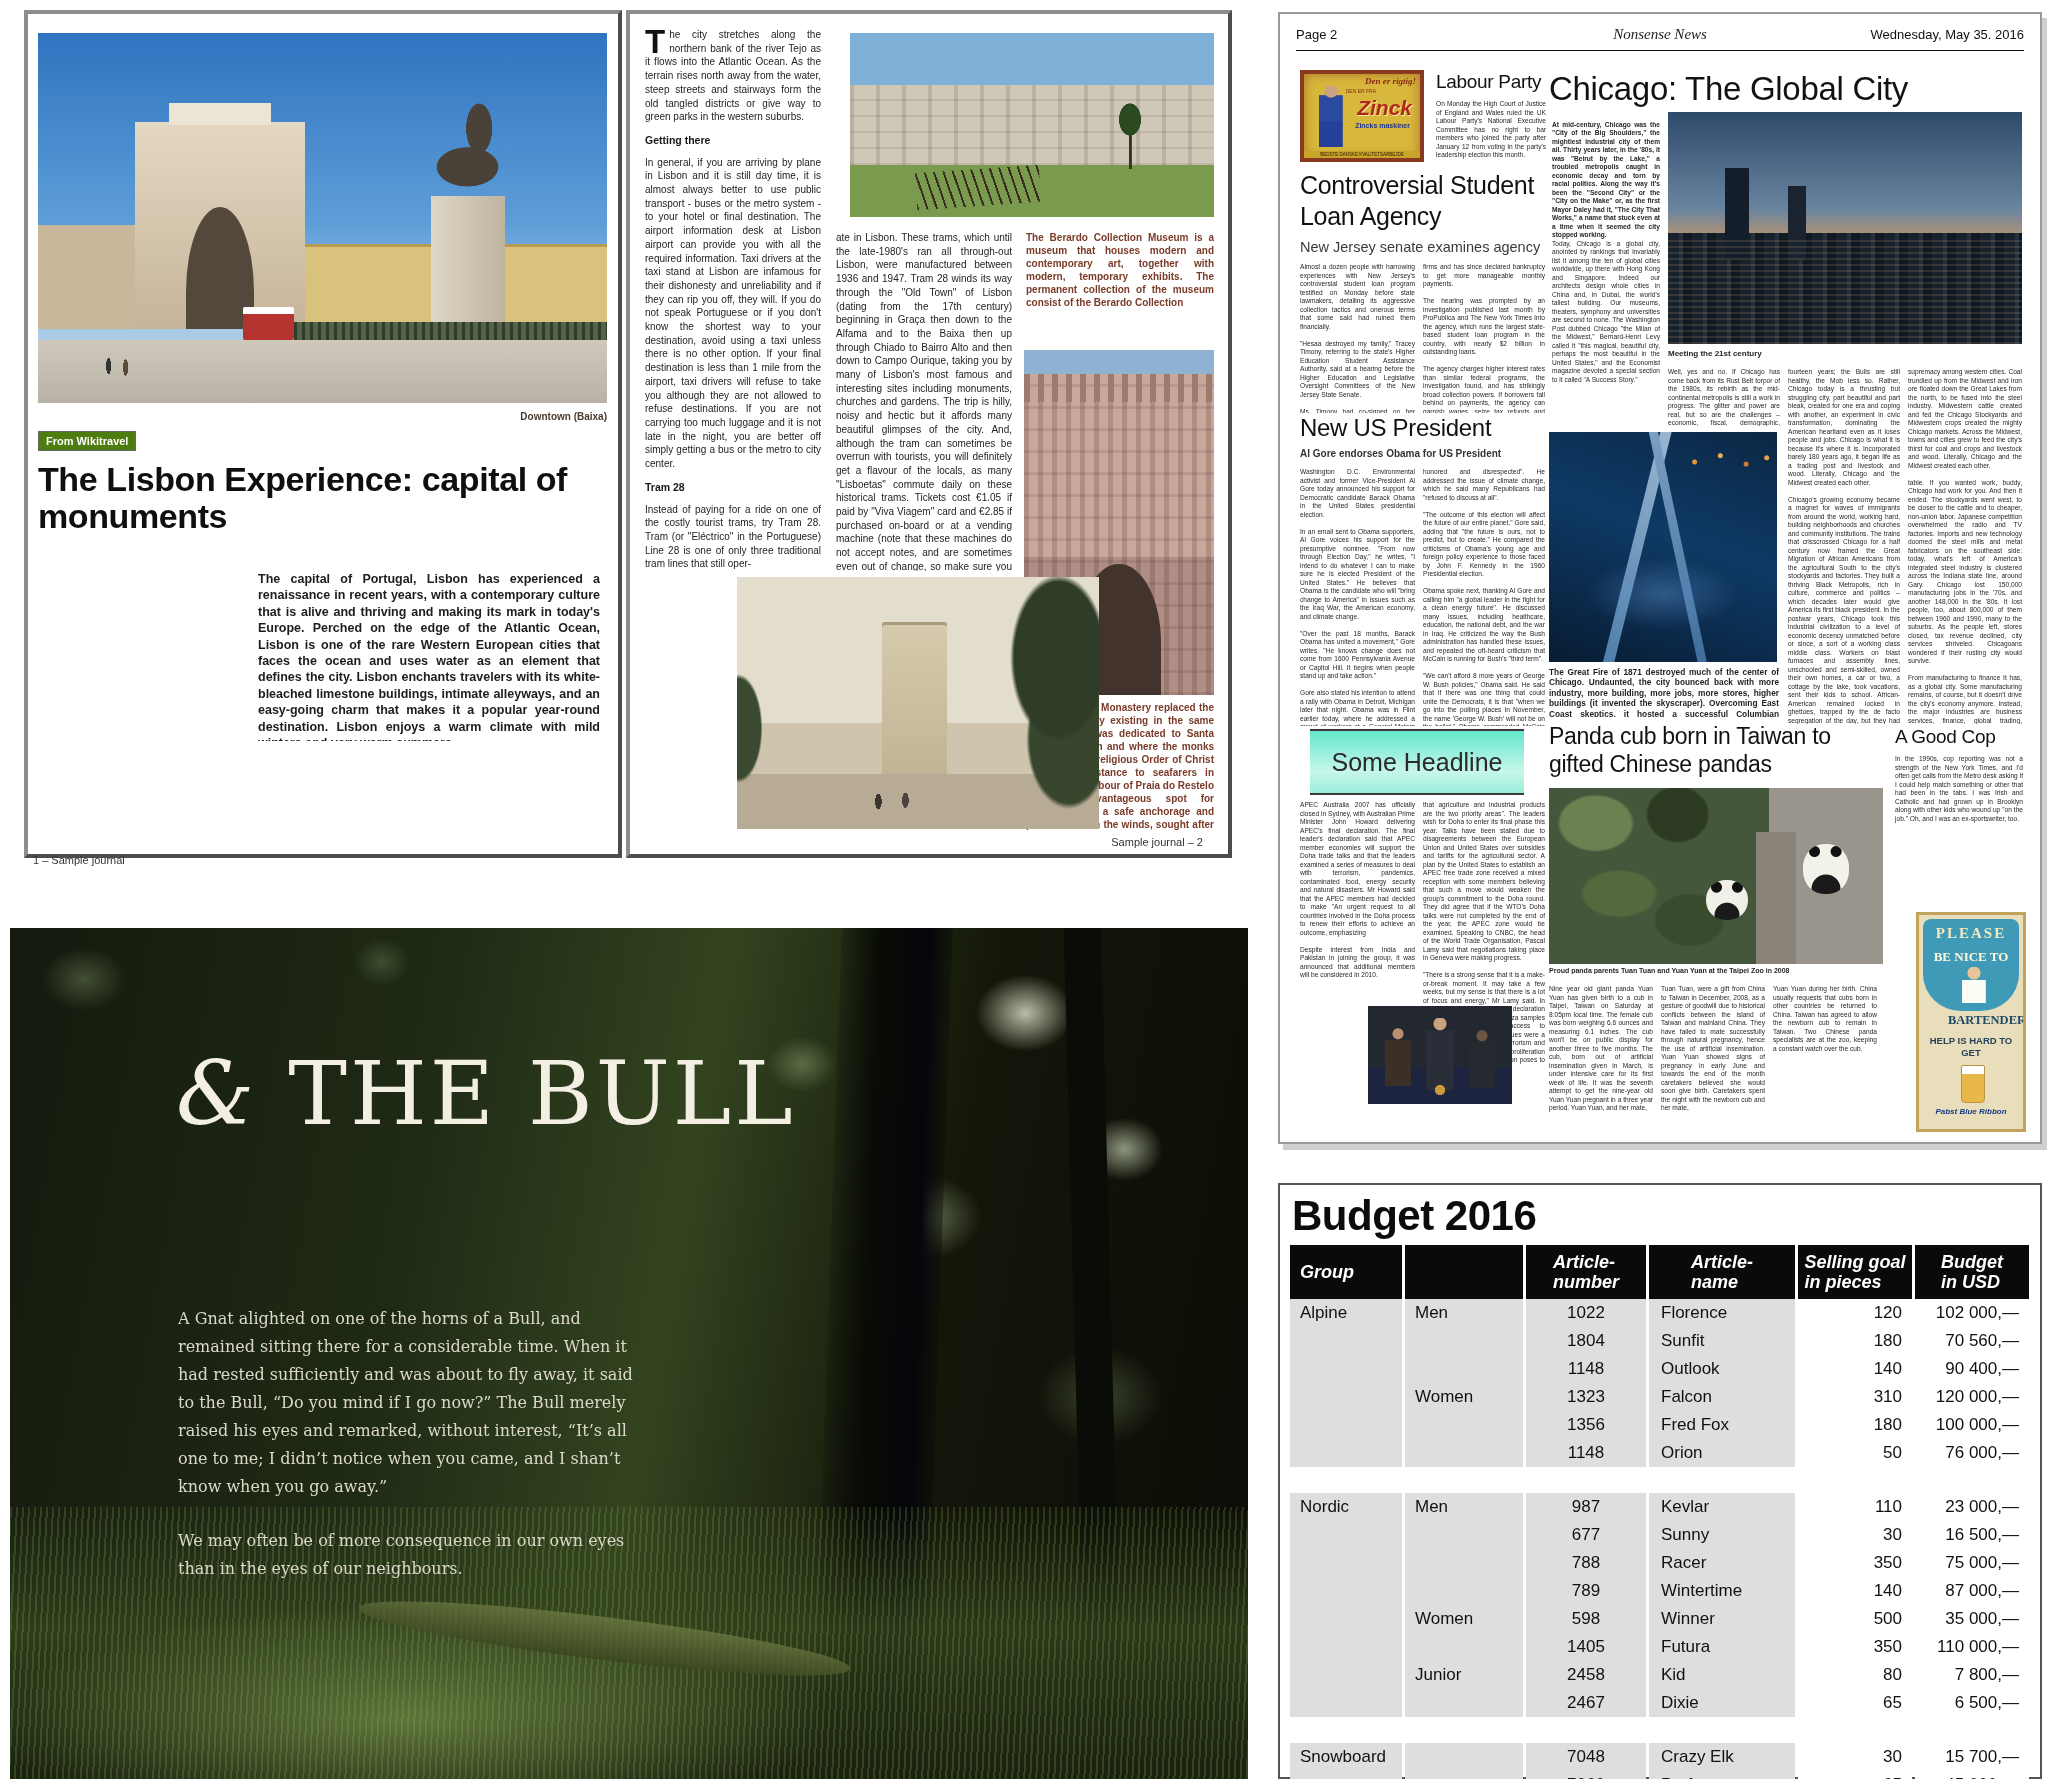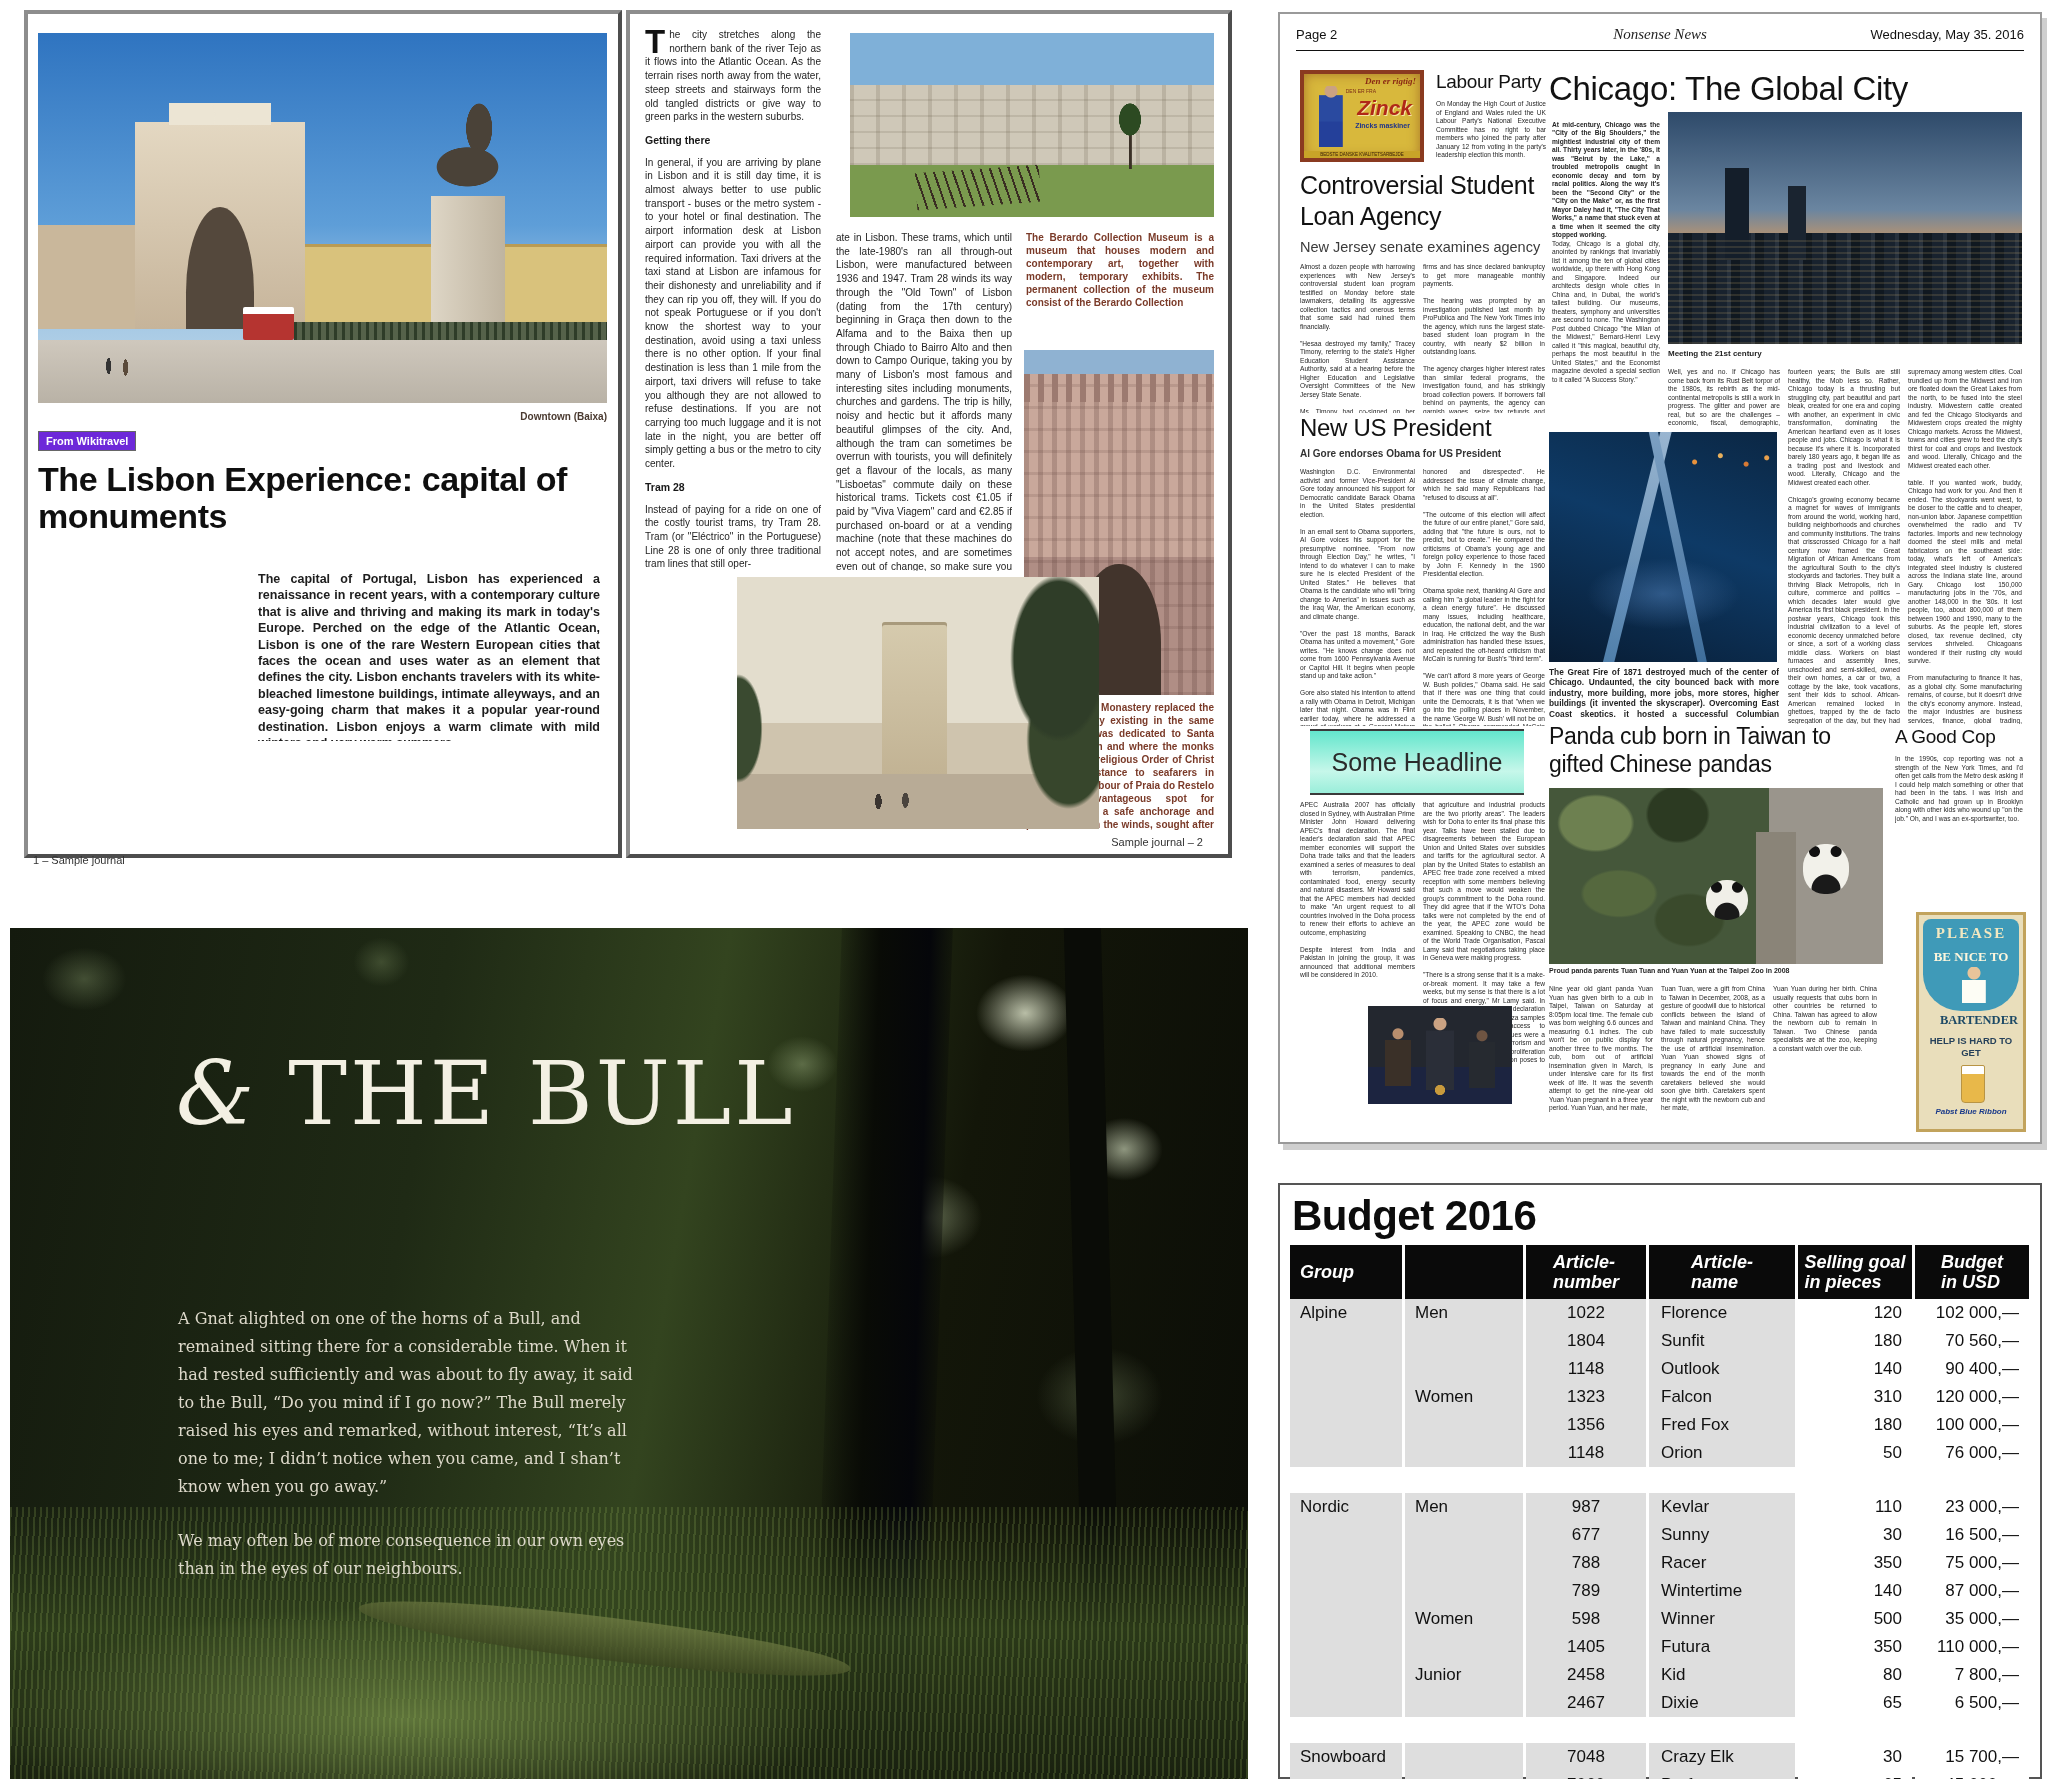--- a/index.html
+++ b/index.html
@@ -8,21 +8,21 @@
   .abs{position:absolute;}
   .ph{position:absolute;overflow:hidden;}
   
   .page{position:absolute;background:#fff;border:4px solid #8d8d8d;
         border-right-color:#4d4d4d;border-bottom-color:#4d4d4d;box-sizing:border-box;}
   .jtext{font-size:10px;line-height:13.7px;text-align:justify;color:#232323;overflow:hidden;}
   .jtext p{margin:0 0 10px 0;}
   .jh{font-weight:bold;font-size:10.5px;color:#181818;margin:2px 0 8px 0;}
   .jcap{font-weight:bold;font-size:10px;line-height:13px;color:#7a3a28;text-align:justify;overflow:hidden;}
   .dropcap::first-letter{float:left;font-size:33px;line-height:25px;font-weight:bold;padding:1px 4px 0 0;color:#111;}
-  .badge{display:inline-block;background:#6d28d9;color:#fff;font-weight:bold;font-size:11px;
+  .badge{display:inline-block;background:#4d7c0f;color:#fff;font-weight:bold;font-size:11px;
          padding:3px 7px;border:1px solid #666;}
   .jtitle{font-weight:bold;font-size:34px;line-height:37px;color:#0f0f0f;letter-spacing:-0.4px;}
   .jintro{font-weight:bold;font-size:12.5px;line-height:16.4px;text-align:justify;color:#1d1d1d;overflow:hidden;}
   .jfoot{font-size:11px;color:#333;}
   
   .news{position:absolute;background:#fff;border:2px solid #9a9a9a;box-shadow:5px 6px 0 #cfcfcf;box-sizing:border-box;}
   .nbody{font-size:6.6px;line-height:8.5px;text-align:justify;color:#262626;overflow:hidden;white-space:pre-line;}
   .nb{font-weight:bold;}
   .nh{font-weight:400;color:#121212;letter-spacing:-0.3px;line-height:1.04;}
   .ncap{font-weight:bold;color:#1f1f1f;overflow:hidden;text-align:justify;}
@@ -213,21 +213,21 @@
 <div class="abs nbody" style="left:1661px;top:985px;width:104px;height:152px;">Tuan Tuan, were a gift from China to Taiwan in December, 2008, as a gesture of goodwill due to historical conflicts between the island of Taiwan and mainland China. They have failed to mate successfully through natural pregnancy, hence the use of artificial insemination. Yuan Yuan showed signs of pregnancy in early June and towards the end of the month caretakers believed she would soon give birth. Caretakers spent the night with the newborn cub and her mate,</div>
 <div class="abs nbody" style="left:1773px;top:985px;width:104px;height:152px;">Yuan Yuan during her birth. China usually requests that cubs born in other countries be returned to China. Taiwan has agreed to allow the newborn cub to remain in Taiwan. Two Chinese panda specialists are at the zoo, keeping a constant watch over the cub.</div>
 
 <div class="abs nh" style="left:1895px;top:727px;font-size:19px;">A Good Cop</div>
 <div class="abs nbody" style="left:1895px;top:755px;width:128px;height:148px;">In the 1990s, cop reporting was not a strength of the New York Times, and I'd often get calls from the Metro desk asking if I could help match something or other that had been in the tabs. I was Irish and Catholic and had grown up in Brooklyn along with other kids who wound up "on the job." Oh, and I was an ex-sportswriter, too.</div>
 <div class="ph" style="left:1916px;top:912px;width:110px;height:220px;background:#e9debb;border:3px solid #c2a35c;box-sizing:border-box;">
   <div class="abs" style="left:4px;top:4px;right:4px;height:92px;background:#3f9ab8;border-radius:8px 8px 40% 40%;"></div>
   <div class="abs" style="left:0;top:10px;width:100%;text-align:center;font-family:'Liberation Serif',serif;font-weight:bold;font-size:15px;letter-spacing:2px;color:#f3e8c0;">PLEASE</div>
   <div class="abs" style="left:0;top:34px;width:100%;text-align:center;font-family:'Liberation Serif',serif;font-weight:bold;font-size:13px;color:#fdf6dc;">BE NICE TO</div>
   <div class="abs" style="left:38px;top:52px;width:34px;height:40px;background:radial-gradient(circle at 50% 15%,#e8c49a 6px,transparent 7px),linear-gradient(180deg,transparent 32%,#fdfdf5 33% 90%,transparent 91%) 50% 0/70% 100% no-repeat;"></div>
-  <div class="abs" style="left:8px;top:98px;width:100%;text-align:center;font-family:'Liberation Serif',serif;font-weight:bold;font-size:12.5px;color:#1d4a66;">BARTENDER</div>
+  <div class="abs" style="left:16px;top:98px;width:100%;text-align:center;font-family:'Liberation Serif',serif;font-weight:bold;font-size:12.5px;color:#1d4a66;">BARTENDER</div>
   <div class="abs" style="left:0;top:120px;width:100%;text-align:center;font-weight:bold;font-size:9.5px;line-height:12px;color:#26415a;">HELP IS HARD TO GET</div>
   <div class="abs" style="left:42px;top:150px;width:22px;height:36px;background:linear-gradient(180deg,#fff 0 22%,#e8b84a 23%);border:1px solid #b89444;border-radius:2px 2px 4px 4px;"></div>
   <div class="abs" style="left:0;top:192px;width:100%;text-align:center;font-style:italic;font-weight:bold;font-size:8px;color:#1a3a8a;">Pabst Blue Ribbon</div>
 </div>
 
 <div class="ph" style="left:10px;top:928px;width:1238px;height:851px;background:linear-gradient(100deg,#141a0e 0%,#1f2a15 32%,#33441f 52%,#131609 72%,#0b0d07 100%);">
   <div class="abs" style="left:0;top:0;width:100%;height:100%;background:
     radial-gradient(ellipse 70px 55px at 82% 10%,rgba(226,232,206,.8),transparent 70%),
     radial-gradient(ellipse 55px 45px at 90% 26%,rgba(210,220,190,.65),transparent 70%),
     radial-gradient(ellipse 80px 60px at 74% 34%,rgba(190,205,165,.45),transparent 70%),

